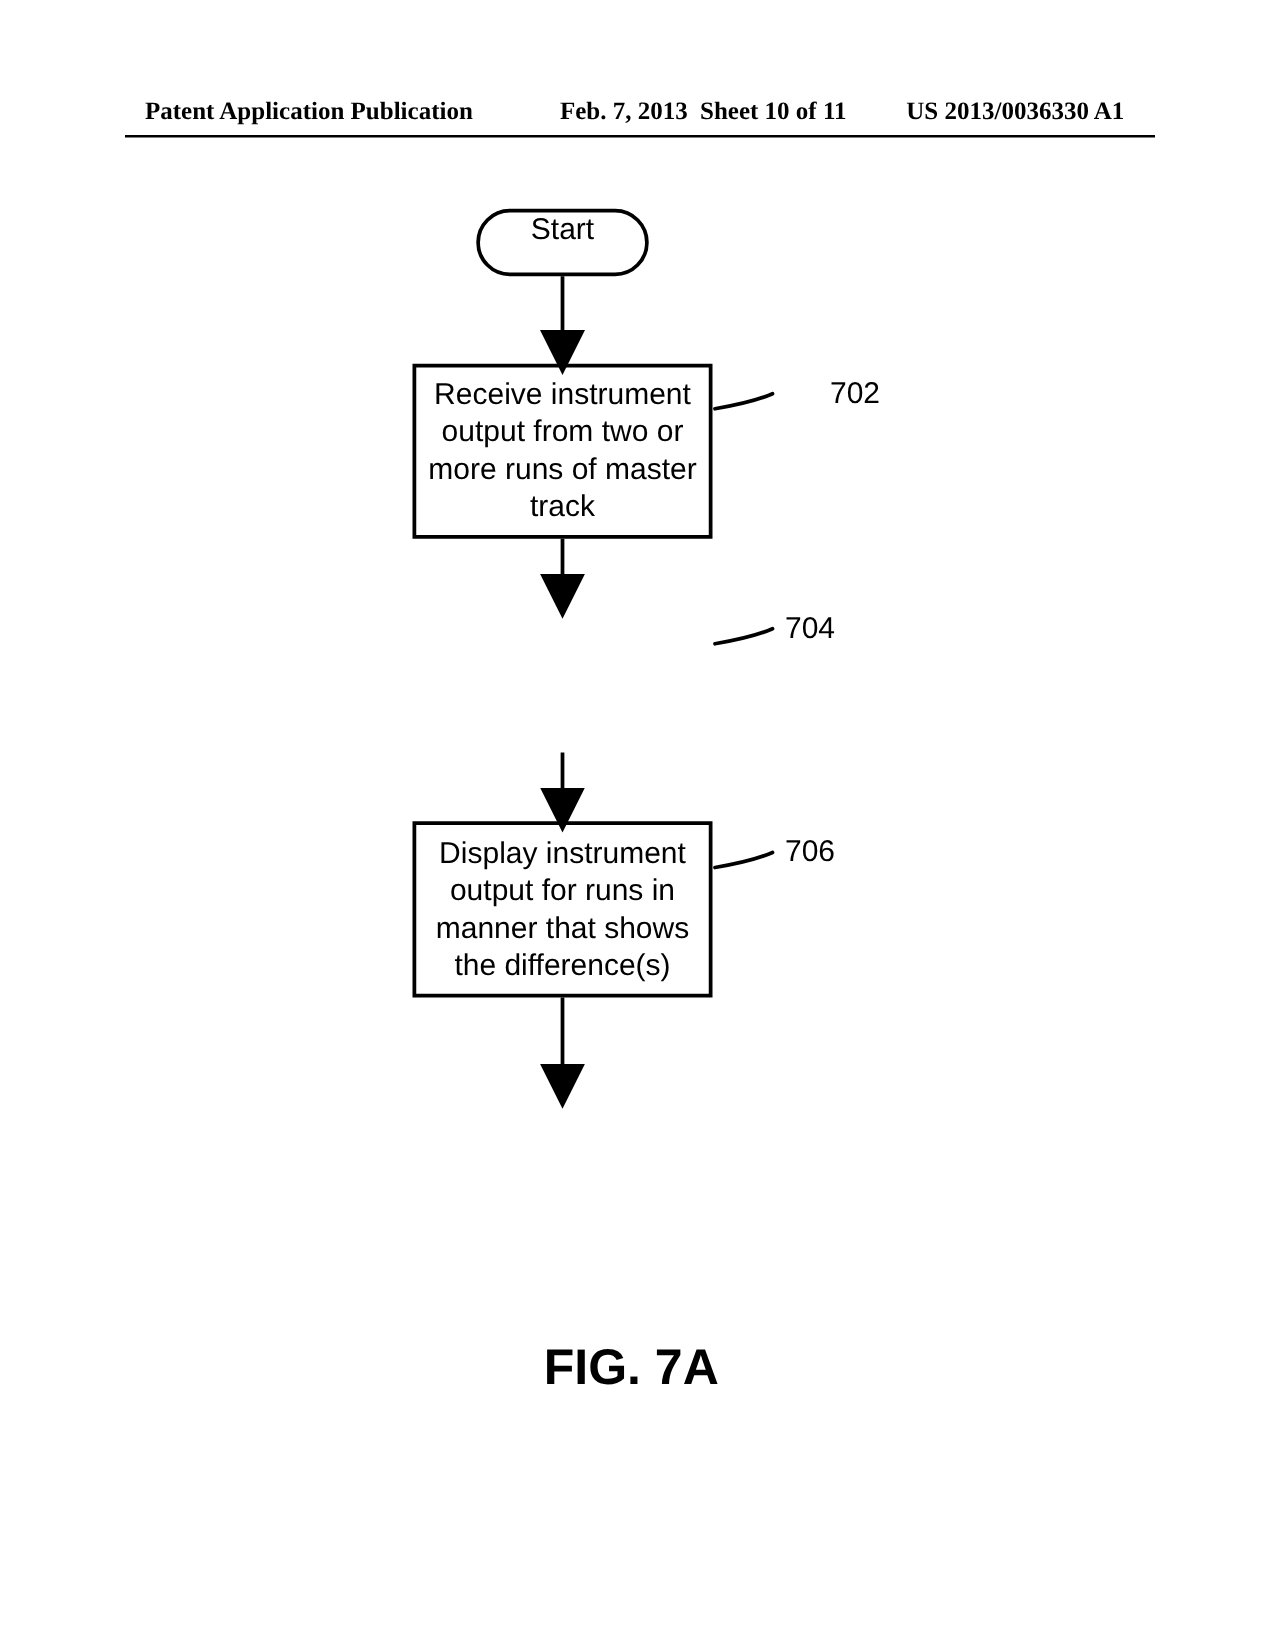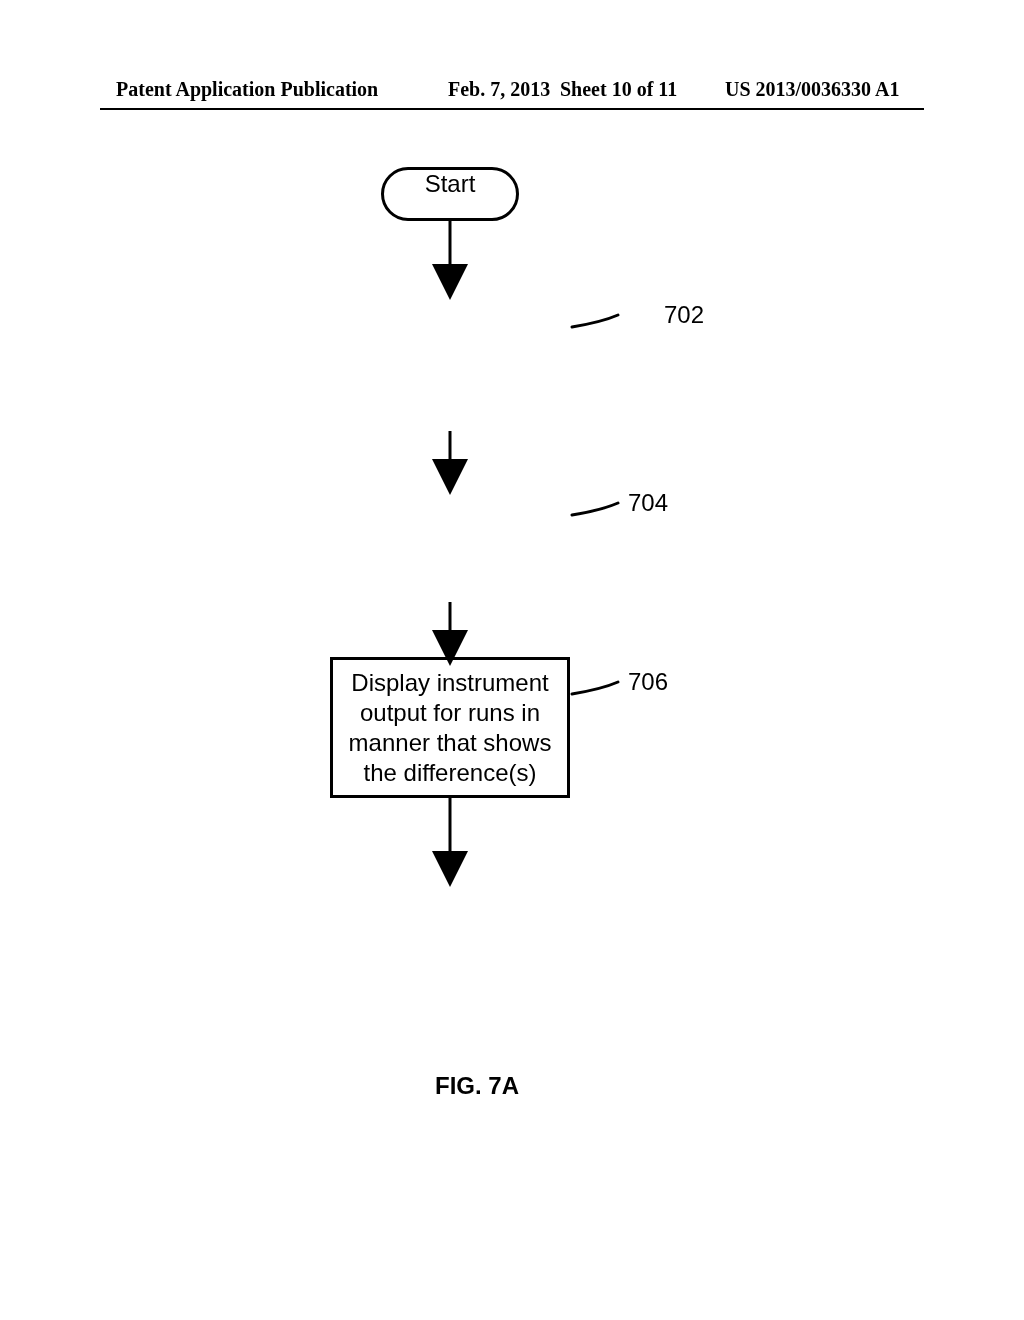--- a/index.html
+++ b/index.html
@@ -72,21 +72,21 @@
   }
 
   .ref-label {
     position: absolute;
     font-size: 24px;
     font-family: Arial, Helvetica, sans-serif;
   }
 
   .figure-label {
     position: absolute;
-    font-size: 24px;
+    font-size: 40px;
     font-weight: bold;
     font-family: Arial, Helvetica, sans-serif;
   }
 </style>
 </head>
 <body>
 
 <div class="page">
 
   <div class="header">
@@ -114,20 +114,23 @@
 
     <path d="M572 327 Q 602 322 618 315" stroke="#000" stroke-width="3" fill="none" stroke-linecap="round"></path>
     <path d="M572 515 Q 602 510 618 503" stroke="#000" stroke-width="3" fill="none" stroke-linecap="round"></path>
     <path d="M572 694 Q 602 689 618 682" stroke="#000" stroke-width="3" fill="none" stroke-linecap="round"></path>
   </svg>
 
   <div class="terminator" style="left:381px; top:167px; width:138px; height:54px;">
     <span>Start</span>
   </div>
 
+  <div class="process" style="left:330px; top:291px; width:240px; height:140px;">
+    <span>Receive instrument output from two or more runs of master track</span>
+  </div>
   <div class="ref-label" style="left:664px; top:301px;">702</div>
 
   <div class="ref-label" style="left:628px; top:489px;">704</div>
 
   <div class="process" style="left:330px; top:657px; width:240px; height:141px;">
     <span>Display instrument output for runs in manner that shows the difference(s)</span>
   </div>
   <div class="ref-label" style="left:628px; top:668px;">706</div>
 
 

